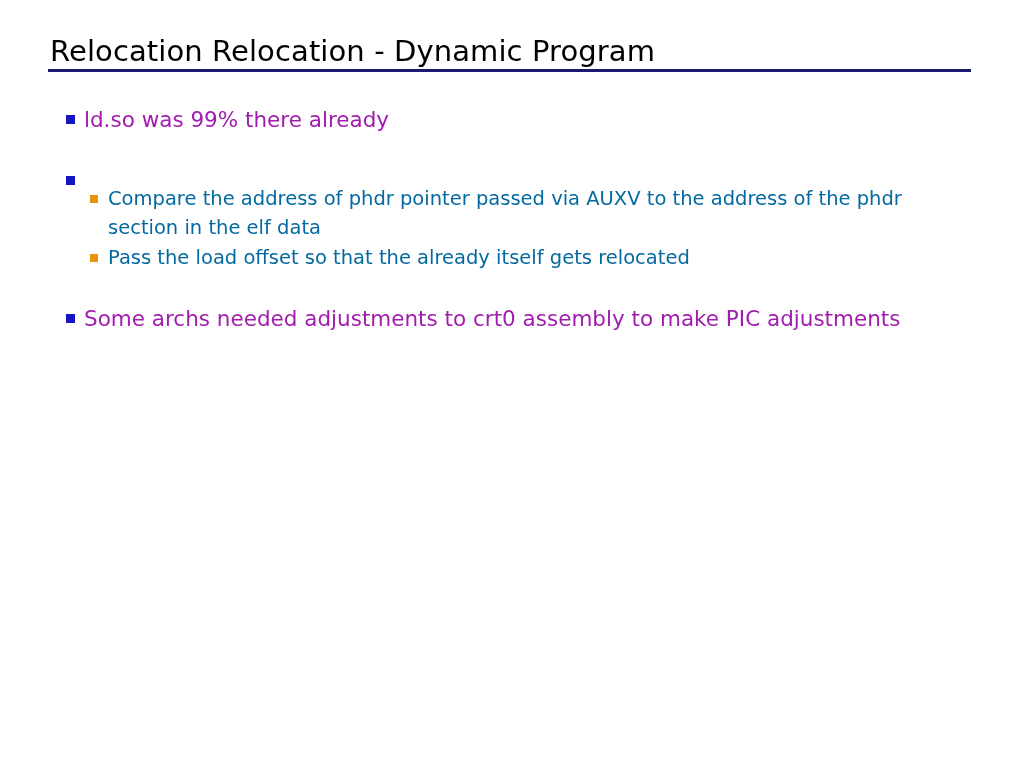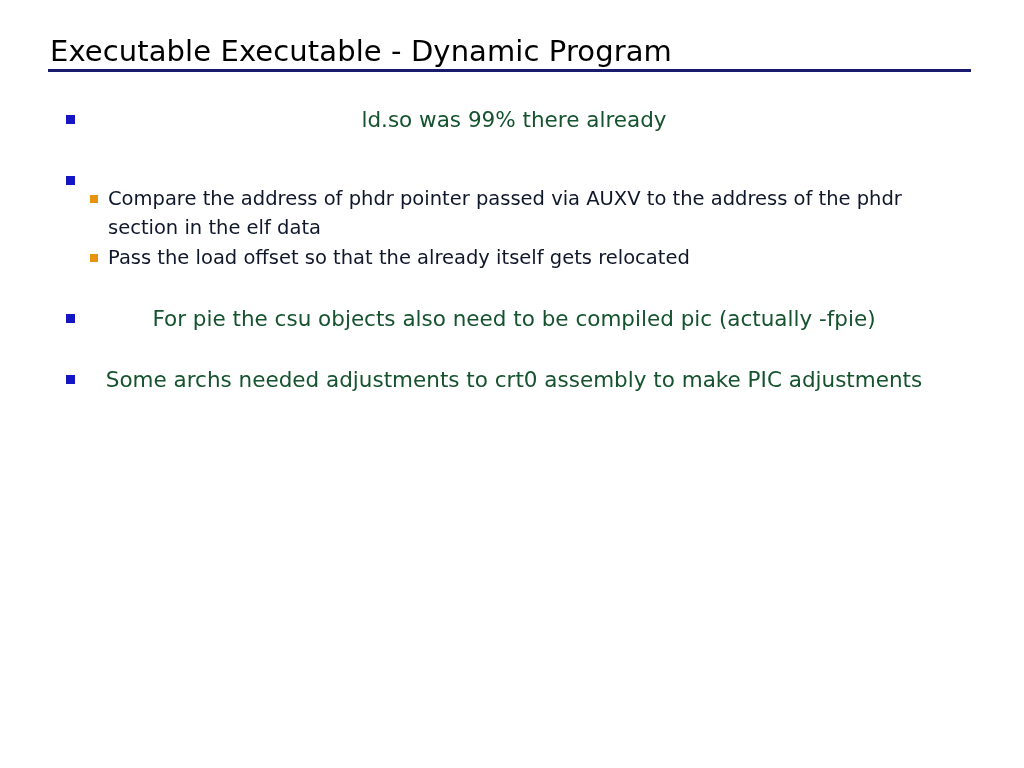--- a/index.html
+++ b/index.html
@@ -57,22 +57,21 @@
   }
 
   
   .lvl1 {
     padding-left: 84px;
     margin-bottom: 30px;
   }
   .lvl1 .btext {
     font-size: 21.5px;
     line-height: 31px;
-    color: #14532d;
-    text-align: center;
+    color: #a21caf;
   }
   .lvl1 .marker {
     position: absolute;
     left: 66px;
     top: 11px;
     width: 9px;
     height: 9px;
     background: #1515c4;
   }
 
@@ -81,21 +80,21 @@
     margin-top: -6px;
     margin-bottom: 30px;
   }
   .lvl2 {
     padding-left: 108px;
     margin-bottom: 2px;
   }
   .lvl2 .btext {
     font-size: 19.5px;
     line-height: 28.5px;
-    color: #0f172a;
+    color: #0369a1;
   }
   .lvl2 .marker {
     position: absolute;
     left: 90px;
     top: 10px;
     width: 8px;
     height: 8px;
     background: #e8930c;
   }
 
@@ -105,21 +104,21 @@
     white-space: pre-wrap;
   }
 
   .spacer-lg { height: 26px; }
 </style>
 </head>
 <body>
 
 <div class="slide">
 
-  <div class="slide-title">Executable Executable - Dynamic Program</div>
+  <div class="slide-title">Relocation Relocation - Dynamic Program</div>
 
   <div class="title-rule"></div>
 
   <div class="body-area">
 
     <div class="bullet-row lvl1">
       <span class="marker"></span>
       <span class="btext">ld.so was 99% there already</span>
     </div>
 
@@ -136,21 +135,20 @@
       </div>
 
       <div class="bullet-row lvl2">
         <span class="marker"></span>
         <span class="btext">Pass the load offset so that the already itself gets relocated</span>
       </div>
     </div>
 
     <div class="bullet-row lvl1">
       <span class="marker"></span>
-      <span class="btext">For pie the csu objects also need to be compiled pic (actually -fpie)</span>
     </div>
 
     <div class="bullet-row lvl1">
       <span class="marker"></span>
       <span class="btext">Some archs needed adjustments to crt0 assembly to make PIC adjustments</span>
     </div>
 
   </div>
 </div>
 

